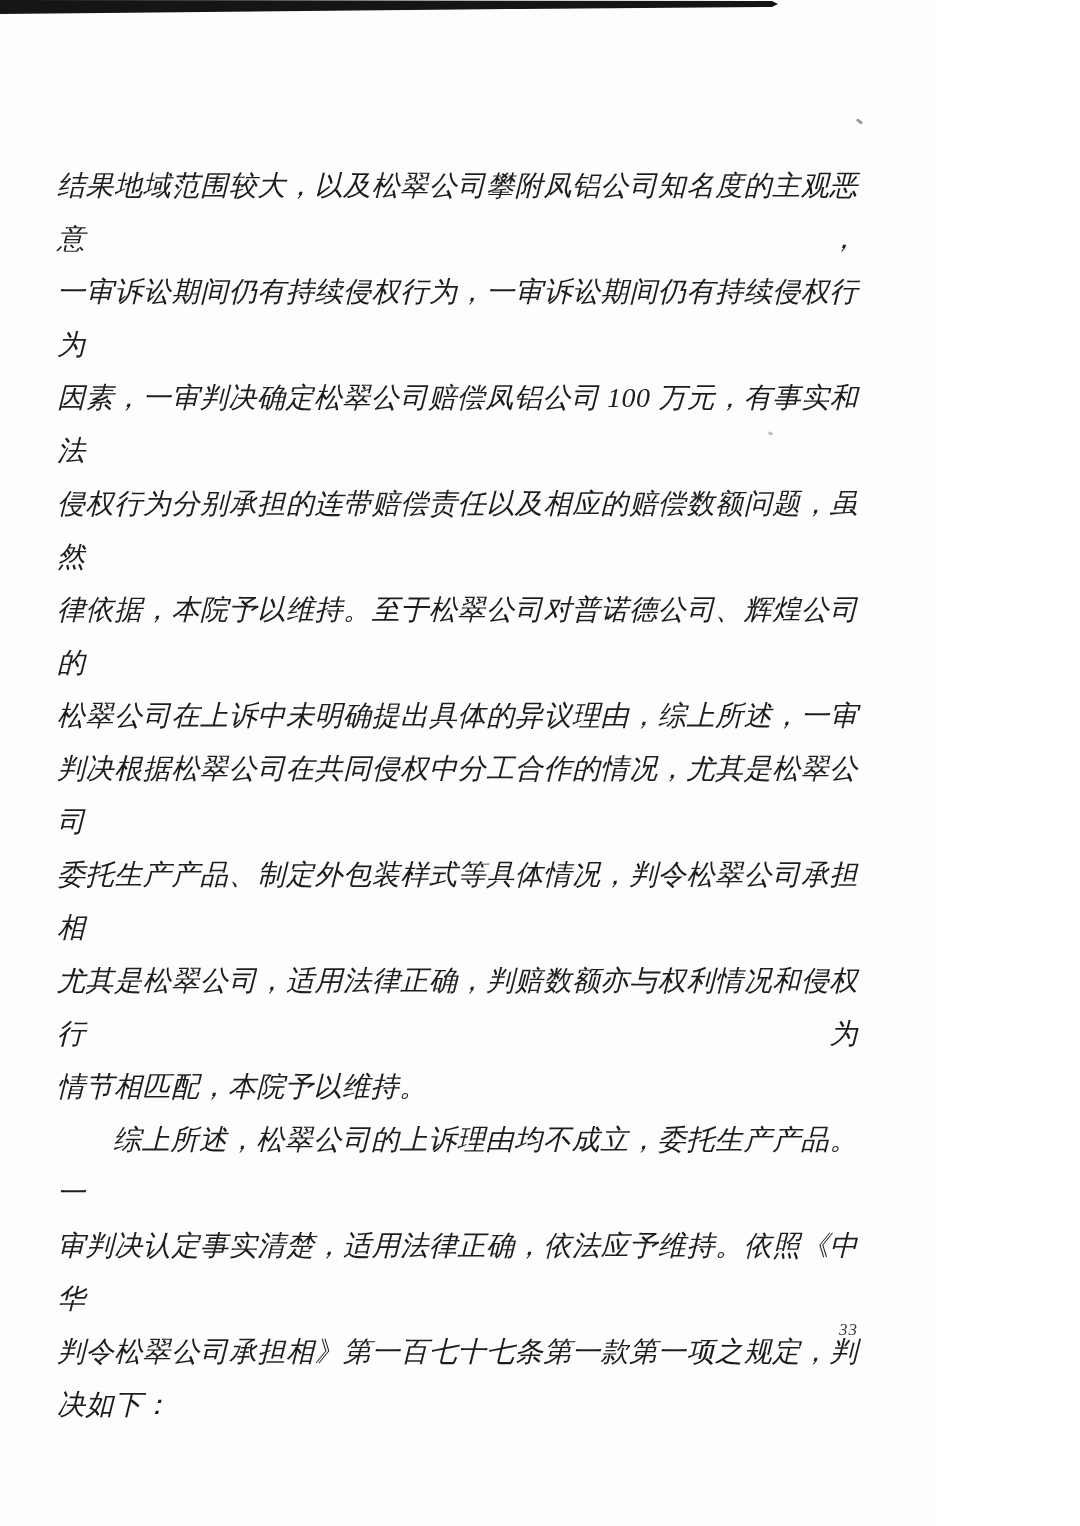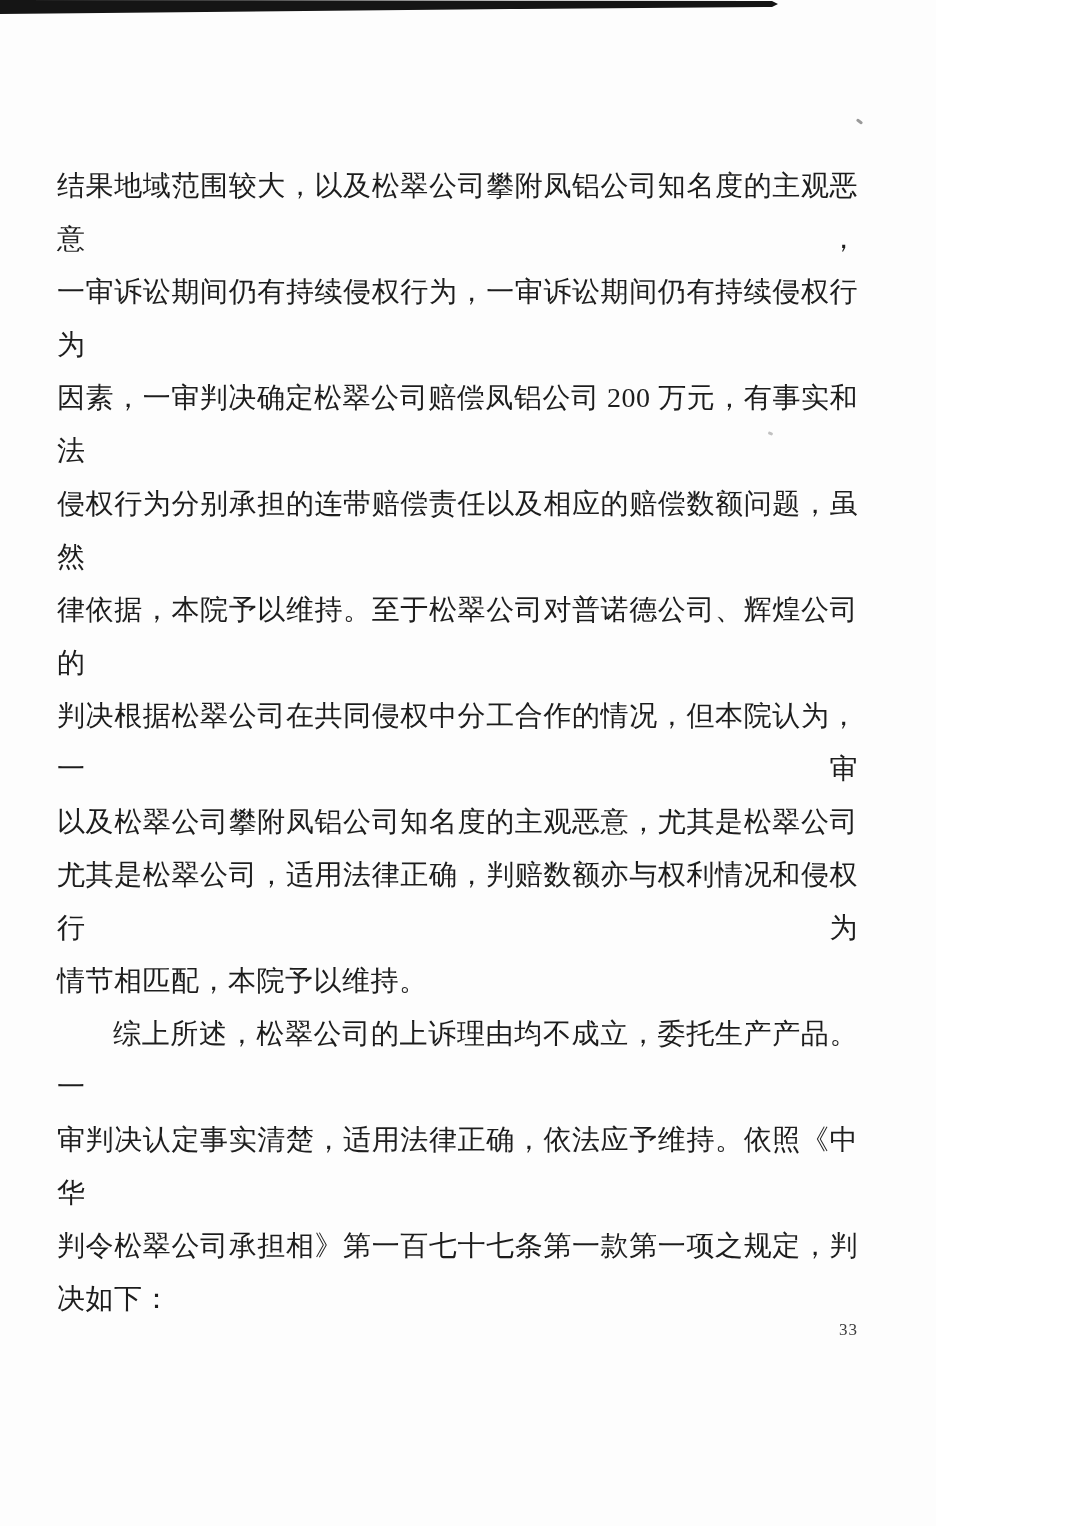--- a/index.html
+++ b/index.html
@@ -7,20 +7,21 @@
     padding: 0;
     background: #ffffff;
   }
   .page {
     position: relative;
     width: 936px;
     height: 1526px;
     background: #fdfdfd;
     overflow: hidden;
     font-family: "Liberation Serif", "DejaVu Serif", serif;
+    font-style: italic;
   }
   
   .textblock {
     position: absolute;
     left: 57px;
     top: 159px;
     width: 801px;
     font-size: 28px;
     line-height: 53px;
     color: #1d1d1d;
@@ -121,25 +122,26 @@
   <div class="scan-corner-diag2"></div>
   <div class="scan-right-soft"></div>
   <div class="scan-right-line"></div>
   <div class="speck speck-1"></div>
   <div class="speck speck-2"></div>
   <div class="speck speck-3"></div>
 
   <div class="textblock">
     <div class="line fill">结果地域范围较大，以及松翠公司攀附凤铝公司知名度的主观恶意，</div>
     <div class="line fill">一审诉讼期间仍有持续侵权行为，一审诉讼期间仍有持续侵权行为</div>
-    <div class="line fill">因素，一审判决确定松翠公司赔偿凤铝公司 200 万元，有事实和法</div>
+    <div class="line fill">因素，一审判决确定松翠公司赔偿凤铝公司 100 万元，有事实和法</div>
     <div class="line fill">侵权行为分别承担的连带赔偿责任以及相应的赔偿数额问题，虽然</div>
     <div class="line fill">律依据，本院予以维持。至于松翠公司对普诺德公司、辉煌公司的</div>
-    <div class="line fill">判决根据松翠公司在共同侵权中分工合作的情况，但本院认为，一审</div>
-    <div class="line fill">以及松翠公司攀附凤铝公司知名度的主观恶意，尤其是松翠公司</div>
+    <div class="line fill">松翠公司在上诉中未明确提出具体的异议理由，综上所述，一审</div>
+    <div class="line fill">判决根据松翠公司在共同侵权中分工合作的情况，尤其是松翠公司</div>
+    <div class="line fill">委托生产产品、制定外包装样式等具体情况，判令松翠公司承担相</div>
     <div class="line fill">尤其是松翠公司，适用法律正确，判赔数额亦与权利情况和侵权行为</div>
     <div class="line end">情节相匹配，本院予以维持。</div>
     <div class="line fill indent">综上所述，松翠公司的上诉理由均不成立，委托生产产品。一</div>
     <div class="line fill">审判决认定事实清楚，适用法律正确，依法应予维持。依照《中华</div>
     <div class="line fill">判令松翠公司承担相》第一百七十七条第一款第一项之规定，判</div>
     <div class="line end">决如下：</div>
 
   </div>
 
   <div class="page-number">33</div>

